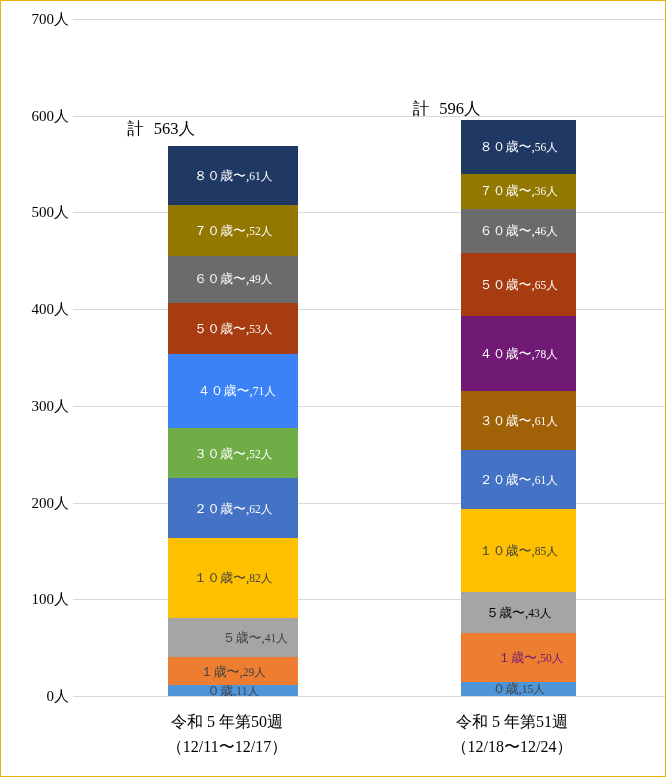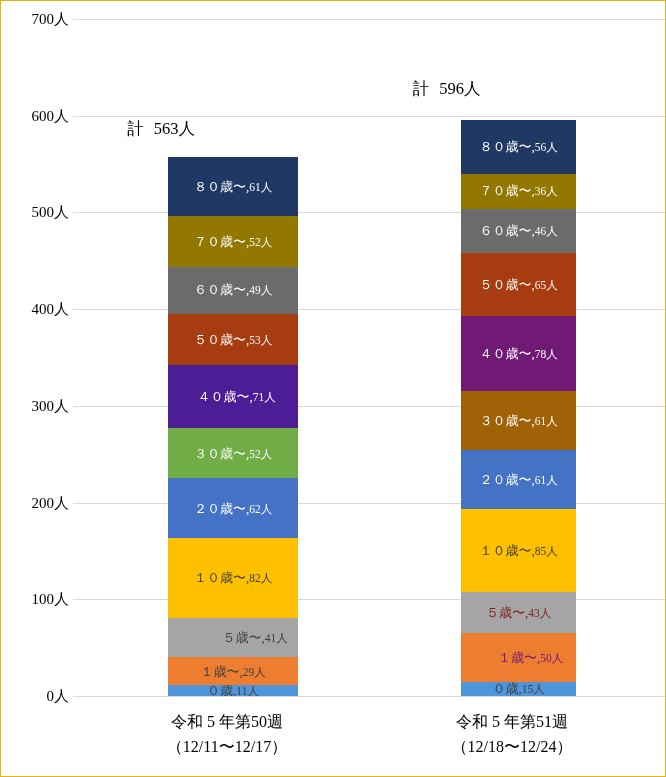--- a/index.html
+++ b/index.html
@@ -150,21 +150,21 @@
           </div>
           <div class="bar-segment" style="height: 79.3057px; background: rgb(255, 192, 0);">
             <span class="seg-label" style="color: rgb(64, 64, 64);"><span class="seg-name">１０歳〜,</span><span class="seg-count">82人</span></span>
           </div>
           <div class="bar-segment" style="height: 59.9629px; background: rgb(68, 114, 196);">
             <span class="seg-label" style="color: rgb(255, 255, 255);"><span class="seg-name">２０歳〜,</span><span class="seg-count">62人</span></span>
           </div>
           <div class="bar-segment" style="height: 50.2914px; background: rgb(112, 173, 71);">
             <span class="seg-label" style="color: rgb(255, 255, 255);"><span class="seg-name">３０歳〜,</span><span class="seg-count">52人</span></span>
           </div>
-          <div class="bar-segment" style="height: 63px; background: #4c1d95; padding-left: 7px;">
+          <div class="bar-segment" style="height: 74px; background: #3b82f6; padding-left: 7px;">
             <span class="seg-label" style="color: rgb(255, 255, 255);"><span class="seg-name">４０歳〜,</span><span class="seg-count">71人</span></span>
           </div>
           <div class="bar-segment" style="height: 51.2586px; background: rgb(166, 60, 15);">
             <span class="seg-label" style="color: rgb(255, 255, 255);"><span class="seg-name">５０歳〜,</span><span class="seg-count">53人</span></span>
           </div>
           <div class="bar-segment" style="height: 47.39px; background: rgb(107, 107, 107);">
             <span class="seg-label" style="color: rgb(255, 255, 255);"><span class="seg-name">６０歳〜,</span><span class="seg-count">49人</span></span>
           </div>
           <div class="bar-segment" style="height: 50.2914px; background: rgb(146, 119, 0);">
             <span class="seg-label" style="color: rgb(255, 255, 255);"><span class="seg-name">７０歳〜,</span><span class="seg-count">52人</span></span>
@@ -174,21 +174,21 @@
           </div>
         </div>
         <div class="bar-stack" id="bar-group-1">
           <div class="bar-segment" style="height: 14.5071px; background: rgb(78, 149, 217);">
             <span class="seg-label" style="color: rgb(64, 64, 64);"><span class="seg-name">０歳,</span><span class="seg-count">15人</span></span>
           </div>
           <div class="bar-segment" style="height: 48.3571px; background: rgb(237, 125, 49);">
             <span class="seg-label" style="color: #701a75; margin-left: 24px;"><span class="seg-name">１歳〜,</span><span class="seg-count">50人</span></span>
           </div>
           <div class="bar-segment" style="height: 41.5871px; background: rgb(165, 165, 165);">
-            <span class="seg-label" style="color: #7f1d1d; text-align: center;"><span class="seg-name">５歳〜,</span><span class="seg-count">43人</span></span>
+            <span class="seg-label" style="color: #000000; text-align: center;"><span class="seg-name">５歳〜,</span><span class="seg-count">43人</span></span>
           </div>
           <div class="bar-segment" style="height: 82.2071px; background: rgb(255, 192, 0);">
             <span class="seg-label" style="color: rgb(64, 64, 64);"><span class="seg-name">１０歳〜,</span><span class="seg-count">85人</span></span>
           </div>
           <div class="bar-segment" style="height: 58.9957px; background: rgb(68, 114, 196);">
             <span class="seg-label" style="color: rgb(255, 255, 255);"><span class="seg-name">２０歳〜,</span><span class="seg-count">61人</span></span>
           </div>
           <div class="bar-segment" style="height: 58.9957px; background: #a16207;">
             <span class="seg-label" style="color: rgb(255, 255, 255);"><span class="seg-name">３０歳〜,</span><span class="seg-count">61人</span></span>
           </div>
@@ -206,21 +206,21 @@
           </div>
           <div class="bar-segment" style="height: 54.16px; background: rgb(31, 56, 100);">
             <span class="seg-label" style="color: rgb(255, 255, 255);"><span class="seg-name">８０歳〜,</span><span class="seg-count">56人</span></span>
           </div>
         </div>
       </div>
   </div>
 
   <div id="totals-layer">
       <div class="bar-total" id="bar-total-0" style="top: 120.499px;"><span>計</span><span class="total-gap"></span><span>563人</span></div>
-      <div class="bar-total" id="bar-total-1" style="top: 80px;"><span>計</span><span class="total-gap"></span><span>596人</span></div>
+      <div class="bar-total" id="bar-total-1" style="top: 100px;"><span>計</span><span class="total-gap"></span><span>596人</span></div>
     </div>
 
   <div id="x-axis-labels">
       <div class="xcat" id="xcat-0"><span>令和 5 年第50週</span><span class="xcat-line2">（12/11〜12/17）</span></div>
       <div class="xcat" id="xcat-1"><span>令和 5 年第51週</span><span class="xcat-line2">（12/18〜12/24）</span></div>
     </div>
 
 </div>
 
 </body></html>

